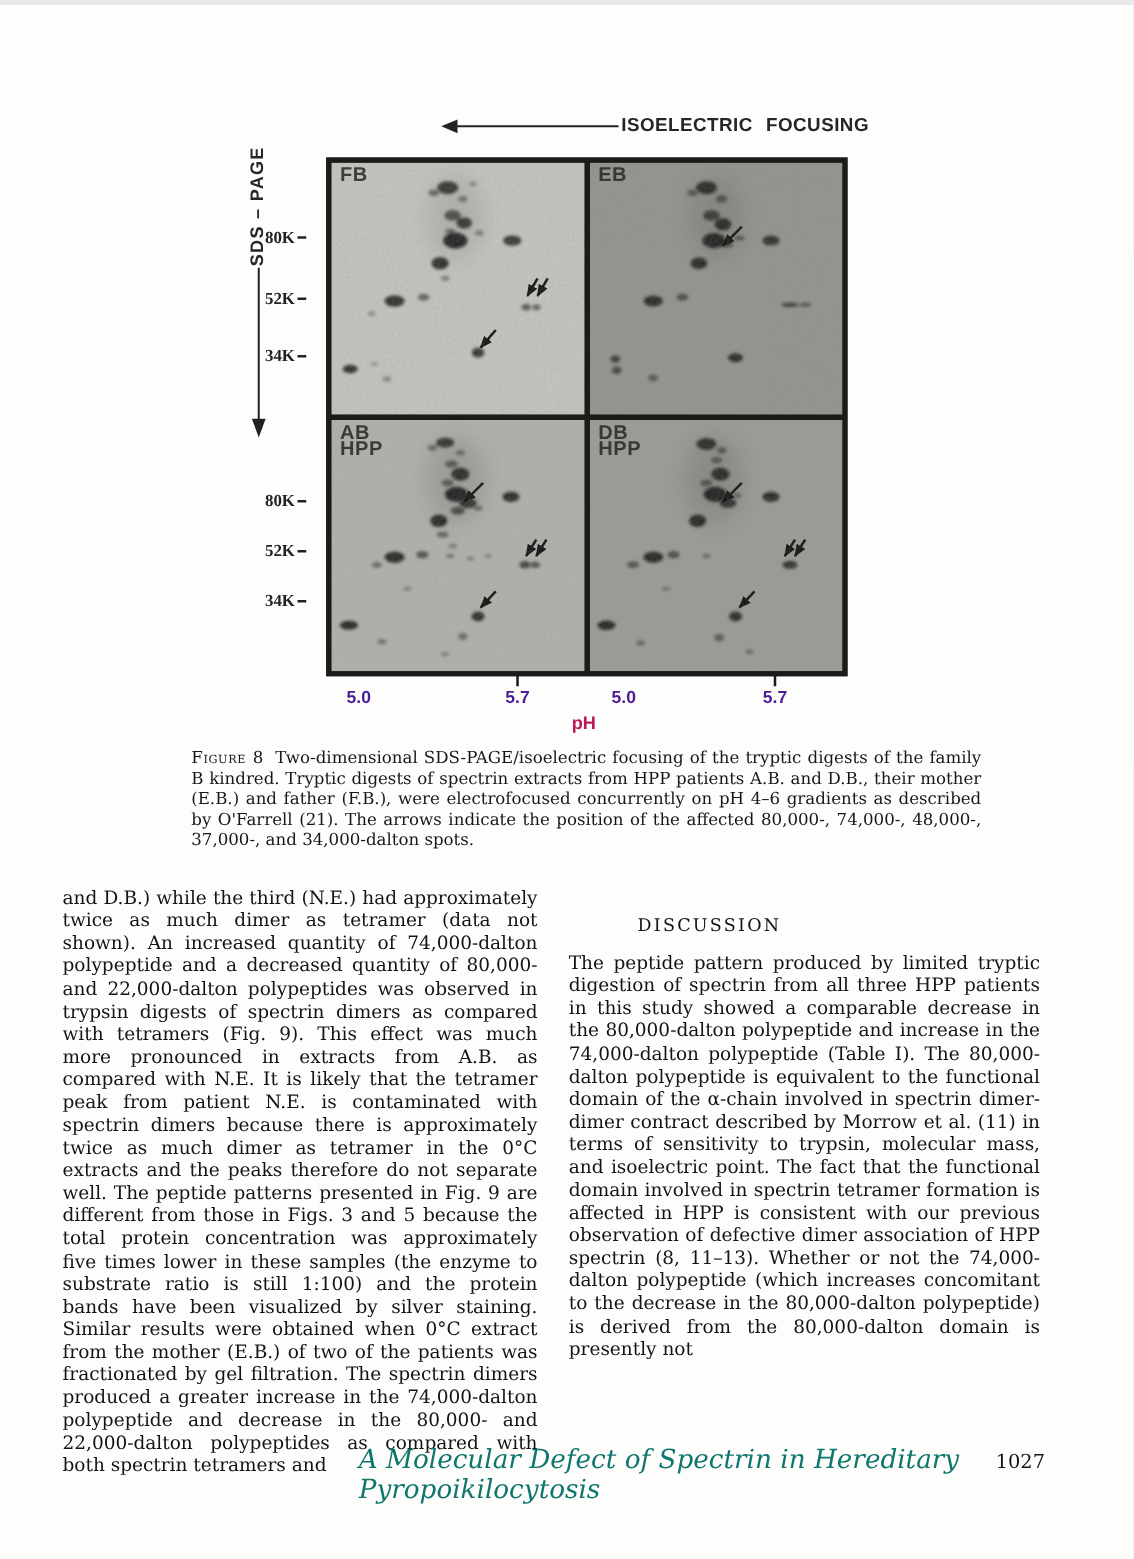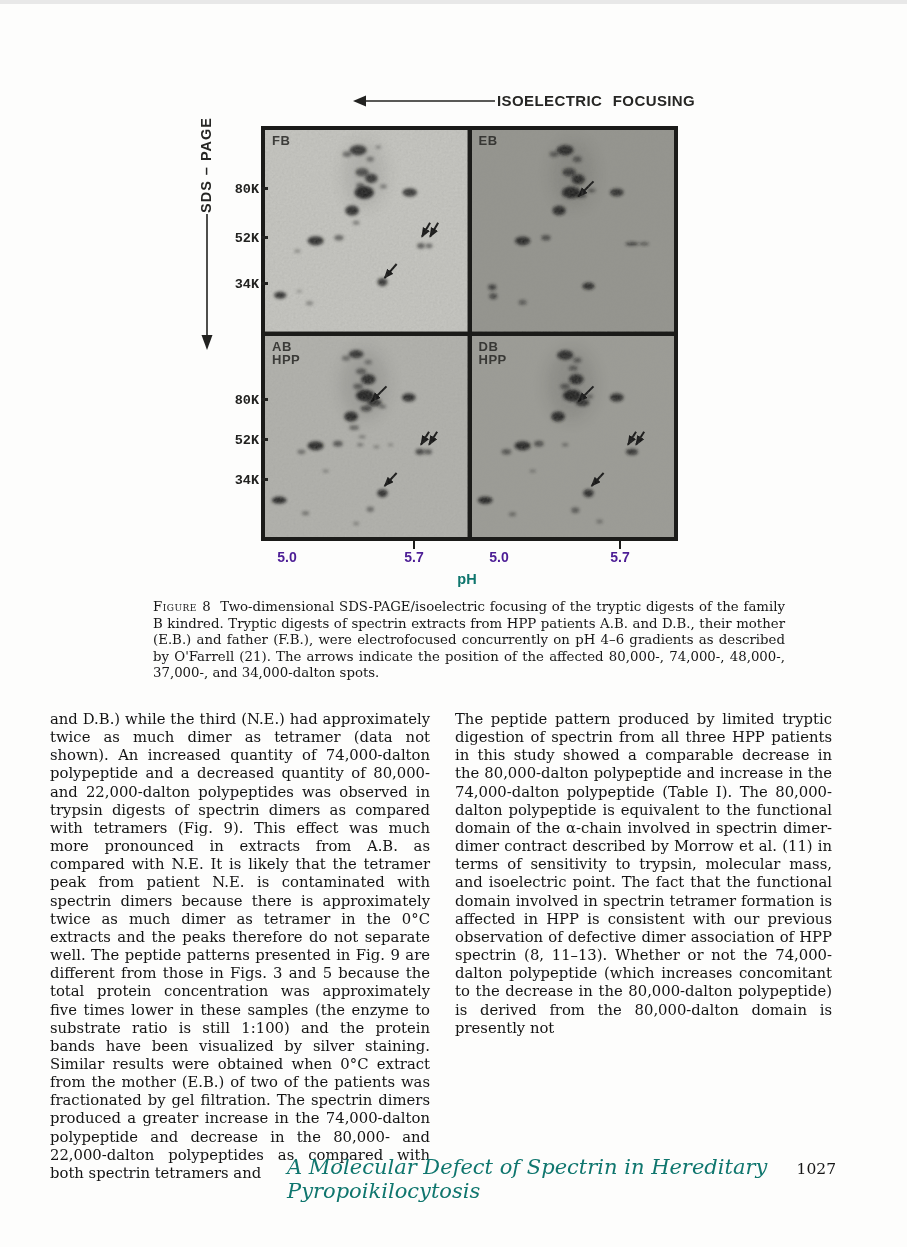--- a/index.html
+++ b/index.html
@@ -32,41 +32,41 @@
   .gel-grid{
     position:absolute;left:261px;top:122px;width:417px;height:415px;
     box-sizing:border-box;border:4px solid #1b1b19;background:#1b1b19;
     display:grid;grid-template-columns:1fr 1fr;grid-template-rows:1fr 1fr;gap:4px;
   }
   .panel{position:relative;overflow:hidden;}
   .panel svg{position:absolute;left:0;top:0;width:100%;height:100%;display:block;}
   .panel-label{
     position:absolute;left:7px;top:4px;
     font-family:"Liberation Sans", sans-serif;
-    font-weight:bold;font-size:13px;line-height:13.5px;
+    font-weight:bold;font-size:16px;line-height:13.5px;
     color:rgba(42,42,40,0.88);letter-spacing:0.5px;
   }
   .mw{
-    position:absolute;left:206px;width:62px;text-align:right;
-    font-family:Liberation Mono, monospace;
+    position:absolute;left:183px;width:62px;text-align:right;
+    font-family:Liberation Serif, serif;
     font-weight:bold;font-size:13.5px;color:#222220;white-space:nowrap;
   }
   .mw-tick{display:inline-block;width:7px;height:2.5px;background:#222220;vertical-align:middle;margin-left:2px;margin-bottom:2px;}
   .mw.t1{top:178px}.mw.t2{top:227px}.mw.t3{top:273px}
   .mw.b1{top:389px}.mw.b2{top:429px}.mw.b3{top:469px}
   .phv{
     position:absolute;top:545px;width:36px;text-align:center;
     font-family:"Liberation Sans", sans-serif;font-weight:bold;font-size:14px;color:#4c1d95;
   }
   .phv.p1{left:269px}.phv.p2{left:396px}.phv.p3{left:481px}.phv.p4{left:602px}
   .ph-tick{position:absolute;width:2px;height:9px;background:#1b1b19;top:536px;}
   .ph-tick.a{left:413px}.ph-tick.b{left:619px}
   .ph-axis{
     position:absolute;left:449px;top:567px;width:36px;text-align:center;
-    font-family:"Liberation Sans", sans-serif;font-weight:bold;font-size:14.5px;color:#0f766e;
+    font-family:"Liberation Sans", sans-serif;font-weight:bold;font-size:14.5px;color:#be185d;
   }
   
   .caption{
     position:absolute;left:153px;top:595px;width:632px;
     font-size:13.3px;line-height:16.6px;text-align:justify;color:#161616;
   }
   .cap-label{font-variant:small-caps;letter-spacing:0.5px;margin-right:9px;}
   
   .col{position:absolute;top:706px;}
   .col p{margin:0;text-align:justify;font-size:14.8px;line-height:18.15px;color:#131313;}
@@ -284,20 +284,21 @@
 
   <div class="caption">
     <span class="cap-label">Figure 8</span><span>Two-dimensional SDS-PAGE/isoelectric focusing of the tryptic digests of the family B kindred. Tryptic digests of spectrin extracts from HPP patients A.B. and D.B., their mother (E.B.) and father (F.B.), were electrofocused concurrently on pH 4–6 gradients as described by O'Farrell (21). The arrows indicate the position of the affected 80,000-, 74,000-, 48,000-, 37,000-, and 34,000-dalton spots.</span>
   </div>
 
   <div class="col col-left">
     <p>and D.B.) while the third (N.E.) had approximately twice as much dimer as tetramer (data not shown). An increased quantity of 74,000-dalton polypeptide and a decreased quantity of 80,000- and 22,000-dalton polypeptides was observed in trypsin digests of spectrin dimers as compared with tetramers (Fig. 9). This effect was much more pronounced in extracts from A.B. as compared with N.E. It is likely that the tetramer peak from patient N.E. is contaminated with spectrin dimers because there is approximately twice as much dimer as tetramer in the 0°C extracts and the peaks therefore do not separate well. The peptide patterns presented in Fig. 9 are different from those in Figs. 3 and 5 because the total protein concentration was approximately five times lower in these samples (the enzyme to substrate ratio is still 1:100) and the protein bands have been visualized by silver staining. Similar results were obtained when 0°C extract from the mother (E.B.) of two of the patients was fractionated by gel filtration. The spectrin dimers produced a greater increase in the 74,000-dalton polypeptide and decrease in the 80,000- and 22,000-dalton polypeptides as compared with both spectrin tetramers and</p>
   </div>
 
   <div class="col col-right">
+    <div class="heading">DISCUSSION</div>
     <p>The peptide pattern produced by limited tryptic digestion of spectrin from all three HPP patients in this study showed a comparable decrease in the 80,000-dalton polypeptide and increase in the 74,000-dalton polypeptide (Table I). The 80,000-dalton polypeptide is equivalent to the functional domain of the α-chain involved in spectrin dimer-dimer contract described by Morrow et al. (11) in terms of sensitivity to trypsin, molecular mass, and isoelectric point. The fact that the functional domain involved in spectrin tetramer formation is affected in HPP is consistent with our previous observation of defective dimer association of HPP spectrin (8, 11–13). Whether or not the 74,000-dalton polypeptide (which increases concomitant to the decrease in the 80,000-dalton polypeptide) is derived from the 80,000-dalton domain is presently not</p>
   </div>
 
   <div class="footer">
     <span class="f-title">A Molecular Defect of Spectrin in Hereditary Pyropoikilocytosis</span>
     <span class="f-num">1027</span>
   </div>
 
 </div>
 

